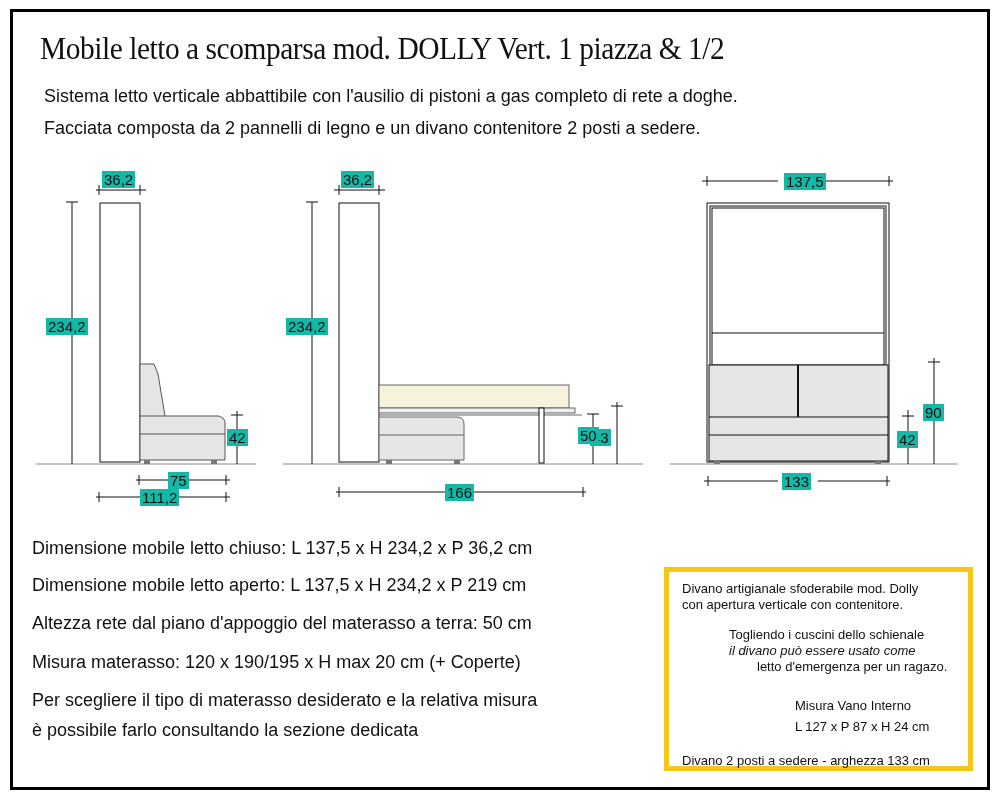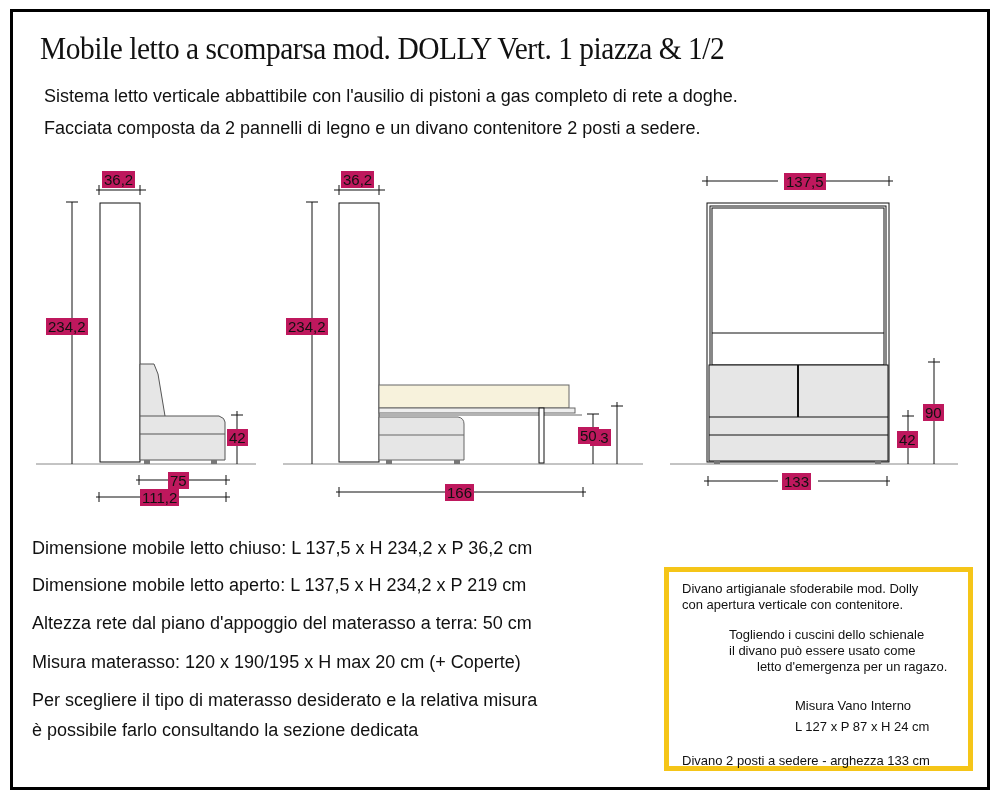--- a/index.html
+++ b/index.html
@@ -3,21 +3,21 @@
 <meta charset="utf-8">
 <style>
   html, body { margin: 0; padding: 0; background: #ffffff; }
   body { width: 1000px; height: 799px; position: relative; overflow: hidden; font-family: "Liberation Sans", sans-serif; color: #111; }
   .frame { position: absolute; left: 10px; top: 9px; width: 974px; height: 775px; border: 3px solid #000; background: #fff; }
   .title { position: absolute; left: 40px; top: 30px; font-family: "Liberation Serif", serif; font-size: 32px; letter-spacing: -0.5px; color: #111; white-space: nowrap; transform: scaleX(0.92); transform-origin: left top; }
   .sub { position: absolute; left: 44px; font-size: 18px; white-space: nowrap; }
   .sub1 { top: 86px; }
   .sub2 { top: 118px; }
   svg.drw { position: absolute; left: 0; top: 0; }
-  .dim { position: absolute; font-size: 15px; white-space: nowrap; background: #be185d; padding: 0 2px; }
+  .dim { position: absolute; font-size: 15px; white-space: nowrap; background: #14b8a6; padding: 0 2px; }
   .spec { position: absolute; left: 32px; font-size: 18px; white-space: nowrap; }
   .yellow-box { position: absolute; left: 664px; top: 567px; width: 309px; height: 204px; border: 5px solid #f5c518; background: #fff; box-sizing: border-box; }
   .yb-text { position: absolute; font-size: 13px; white-space: nowrap; line-height: 16px; }
 </style>
 </head>
 <body>
 
 <div class="frame"></div>
 
 <div class="title">Mobile letto a scomparsa mod. DOLLY Vert. 1 piazza &amp; 1/2</div>
@@ -137,17 +137,17 @@
 <div class="spec" style="top:575px;">Dimensione mobile letto aperto: L 137,5  x H 234,2 x P 219 cm</div>
 <div class="spec" style="top:613px;">Altezza rete dal piano d'appoggio del materasso a terra: 50 cm</div>
 <div class="spec" style="top:652px;">Misura materasso: 120 x 190/195 x H max 20 cm (+ Coperte)</div>
 <div class="spec" style="top:690px;">Per scegliere il tipo di materasso desiderato e la relativa misura</div>
 <div class="spec" style="top:720px;">è possibile farlo consultando la sezione dedicata</div>
 
 <div class="yellow-box"></div>
 <div class="yb-text" style="left:682px;top:581px;">Divano artigianale sfoderabile mod. Dolly</div>
 <div class="yb-text" style="left:682px;top:597px;">con apertura verticale con  contenitore.</div>
 <div class="yb-text" style="left:729px;top:627px;">Togliendo i cuscini dello schienale</div>
-<div class="yb-text" style="left:729px;top:643px;">il divano può essere usato come</div>
+<div class="yb-text" style="left:729px;top:643px;font-style:italic;">il divano può essere usato come</div>
 <div class="yb-text" style="left:729px;top:659px;padding-left:28px;">letto d'emergenza per un ragazo.</div>
 <div class="yb-text" style="left:795px;top:698px;">Misura Vano Interno</div>
 <div class="yb-text" style="left:795px;top:719px;">L 127 x P 87 x H 24 cm</div>
 <div class="yb-text" style="left:682px;top:753px;">Divano 2 posti a sedere - arghezza 133 cm</div>
 
 </body></html>

